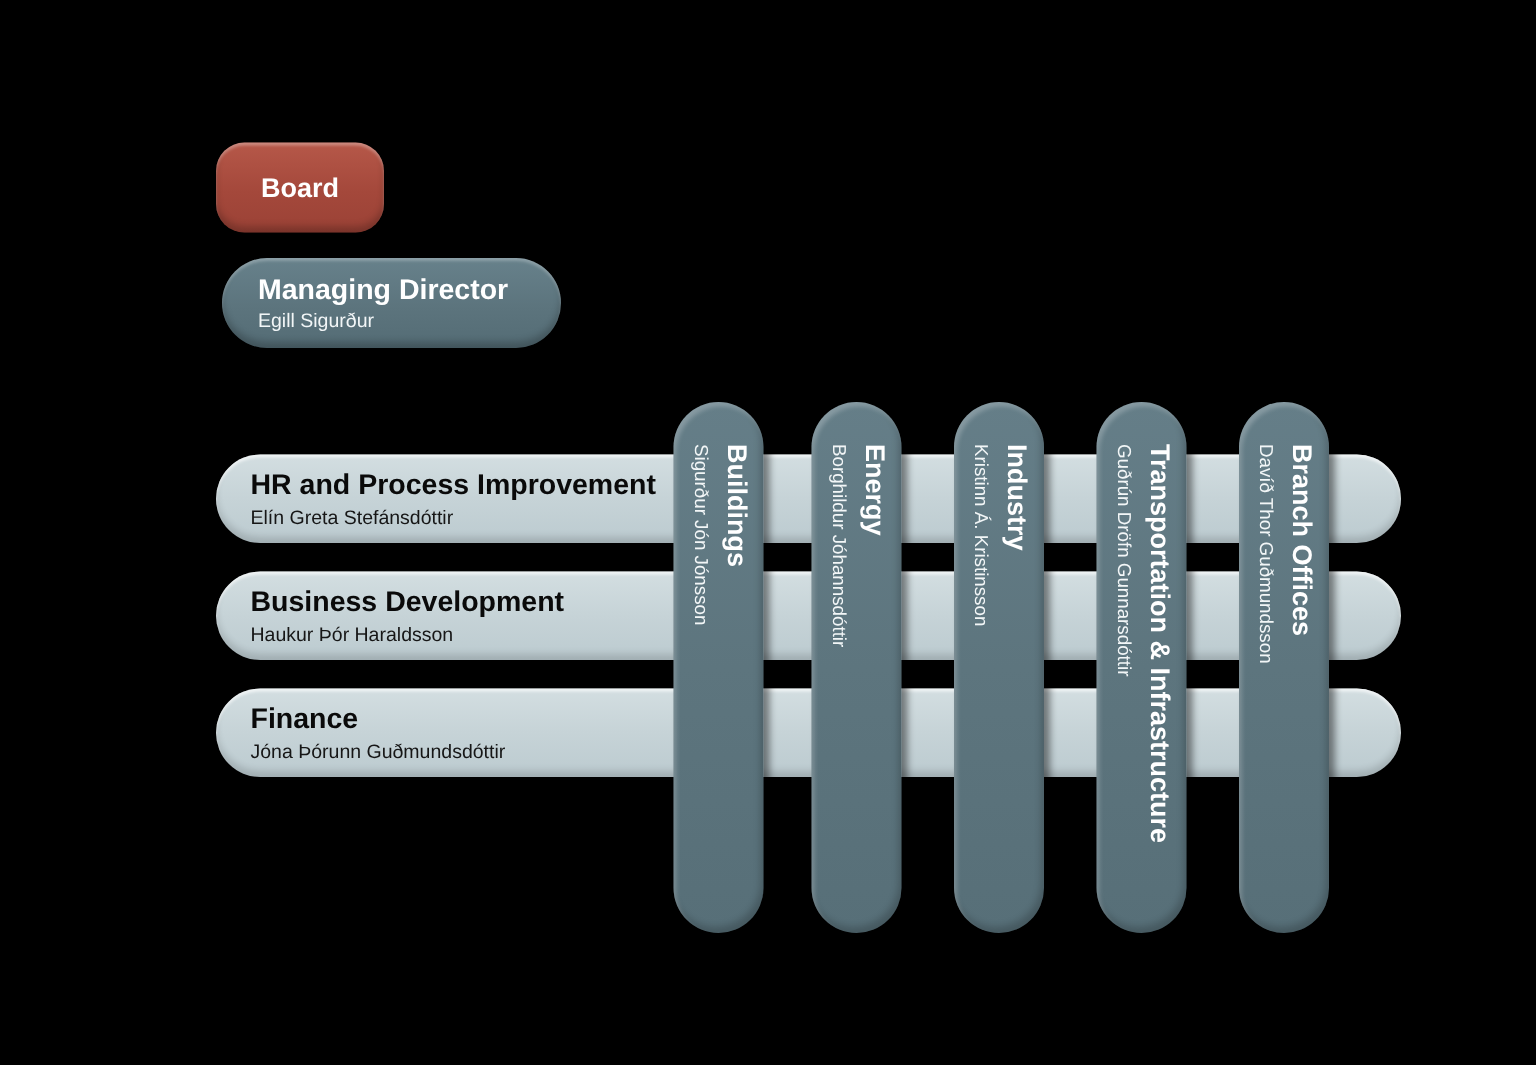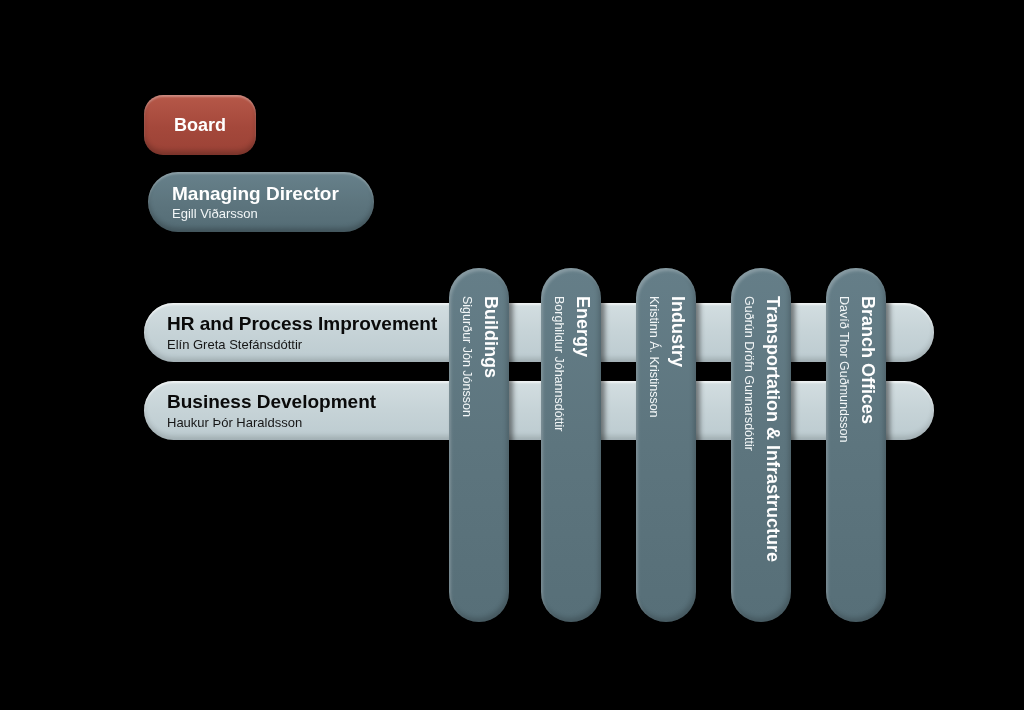--- a/index.html
+++ b/index.html
@@ -86,30 +86,34 @@
 <body>
 
 <div class="stage">
 
   <div class="board">
     <span class="board-label">Board</span>
   </div>
 
   <div class="md">
     <span class="md-title">Managing Director</span>
-    <span class="md-name">Egill Viðarsson</span>
+    <span class="md-name">Egill Sigurður</span>
   </div>
 
   <div class="hbar hbar-1">
     <span class="hbar-title">HR and Process Improvement</span>
     <span class="hbar-name">Elín Greta Stefánsdóttir</span>
   </div>
   <div class="hbar hbar-2">
     <span class="hbar-title">Business Development</span>
     <span class="hbar-name">Haukur Þór Haraldsson</span>
+  </div>
+  <div class="hbar hbar-3">
+    <span class="hbar-title">Finance</span>
+    <span class="hbar-name">Jóna Þórunn Guðmundsdóttir</span>
   </div>
 
   <div class="vbar vbar-1">
     <div class="vtext">
       <div class="vbar-title">Buildings</div>
       <div class="vbar-name">Sigurður Jón Jónsson</div>
     </div>
   </div>
   <div class="vbar vbar-2">
     <div class="vtext">

